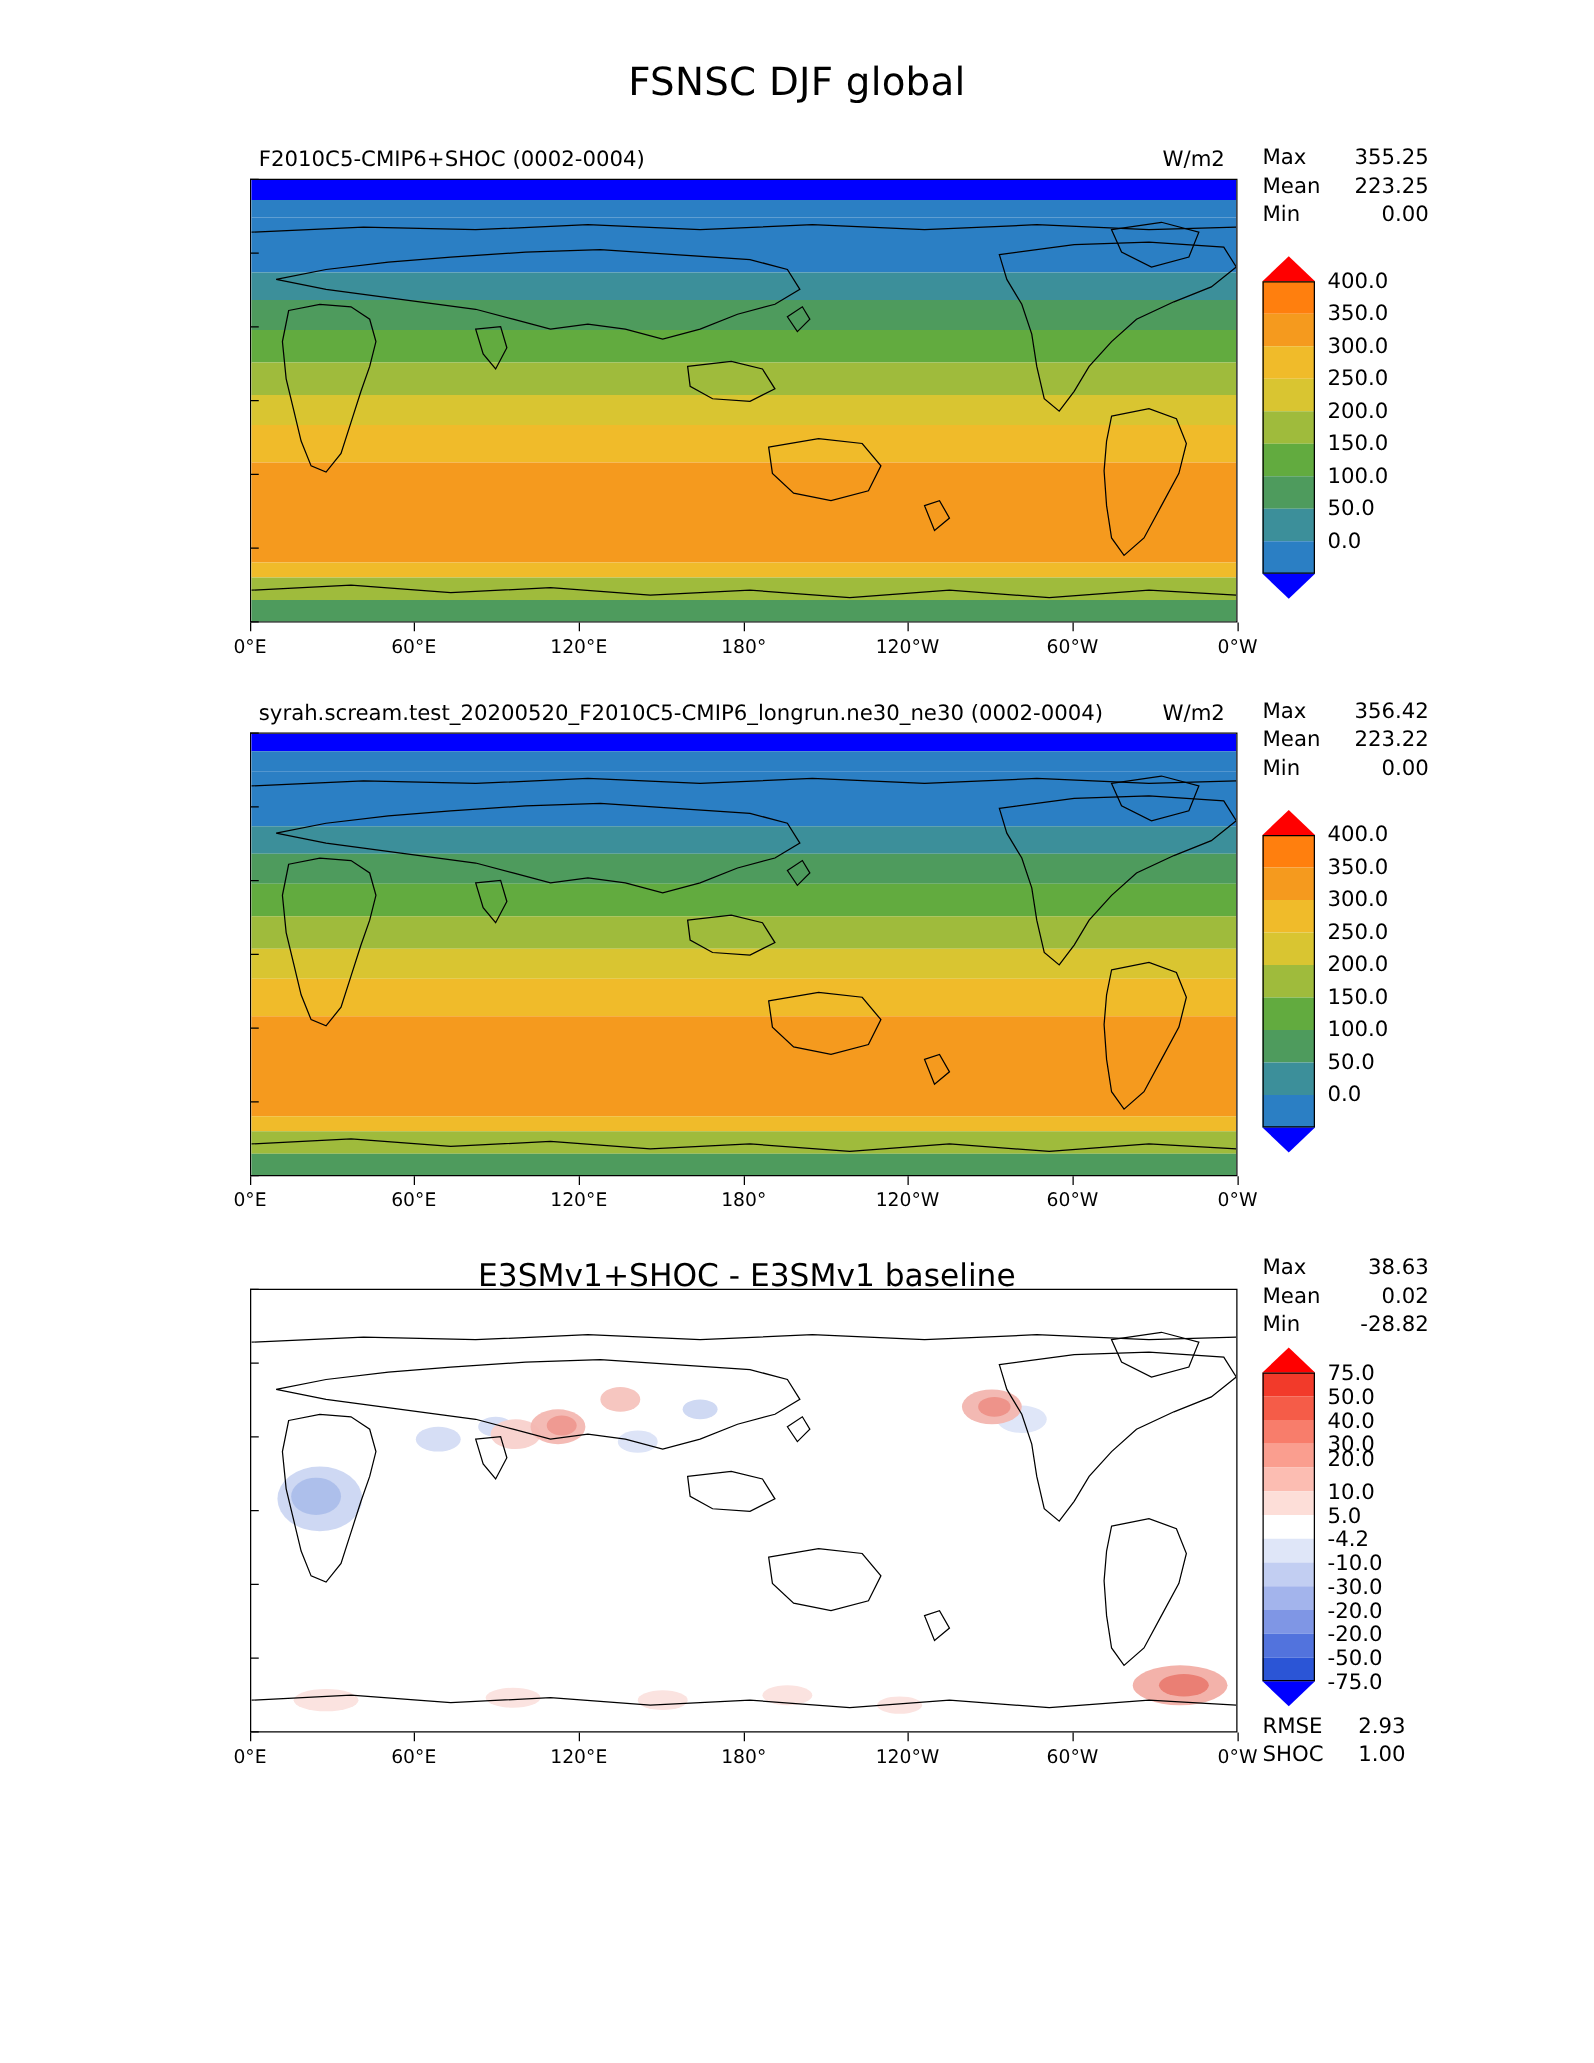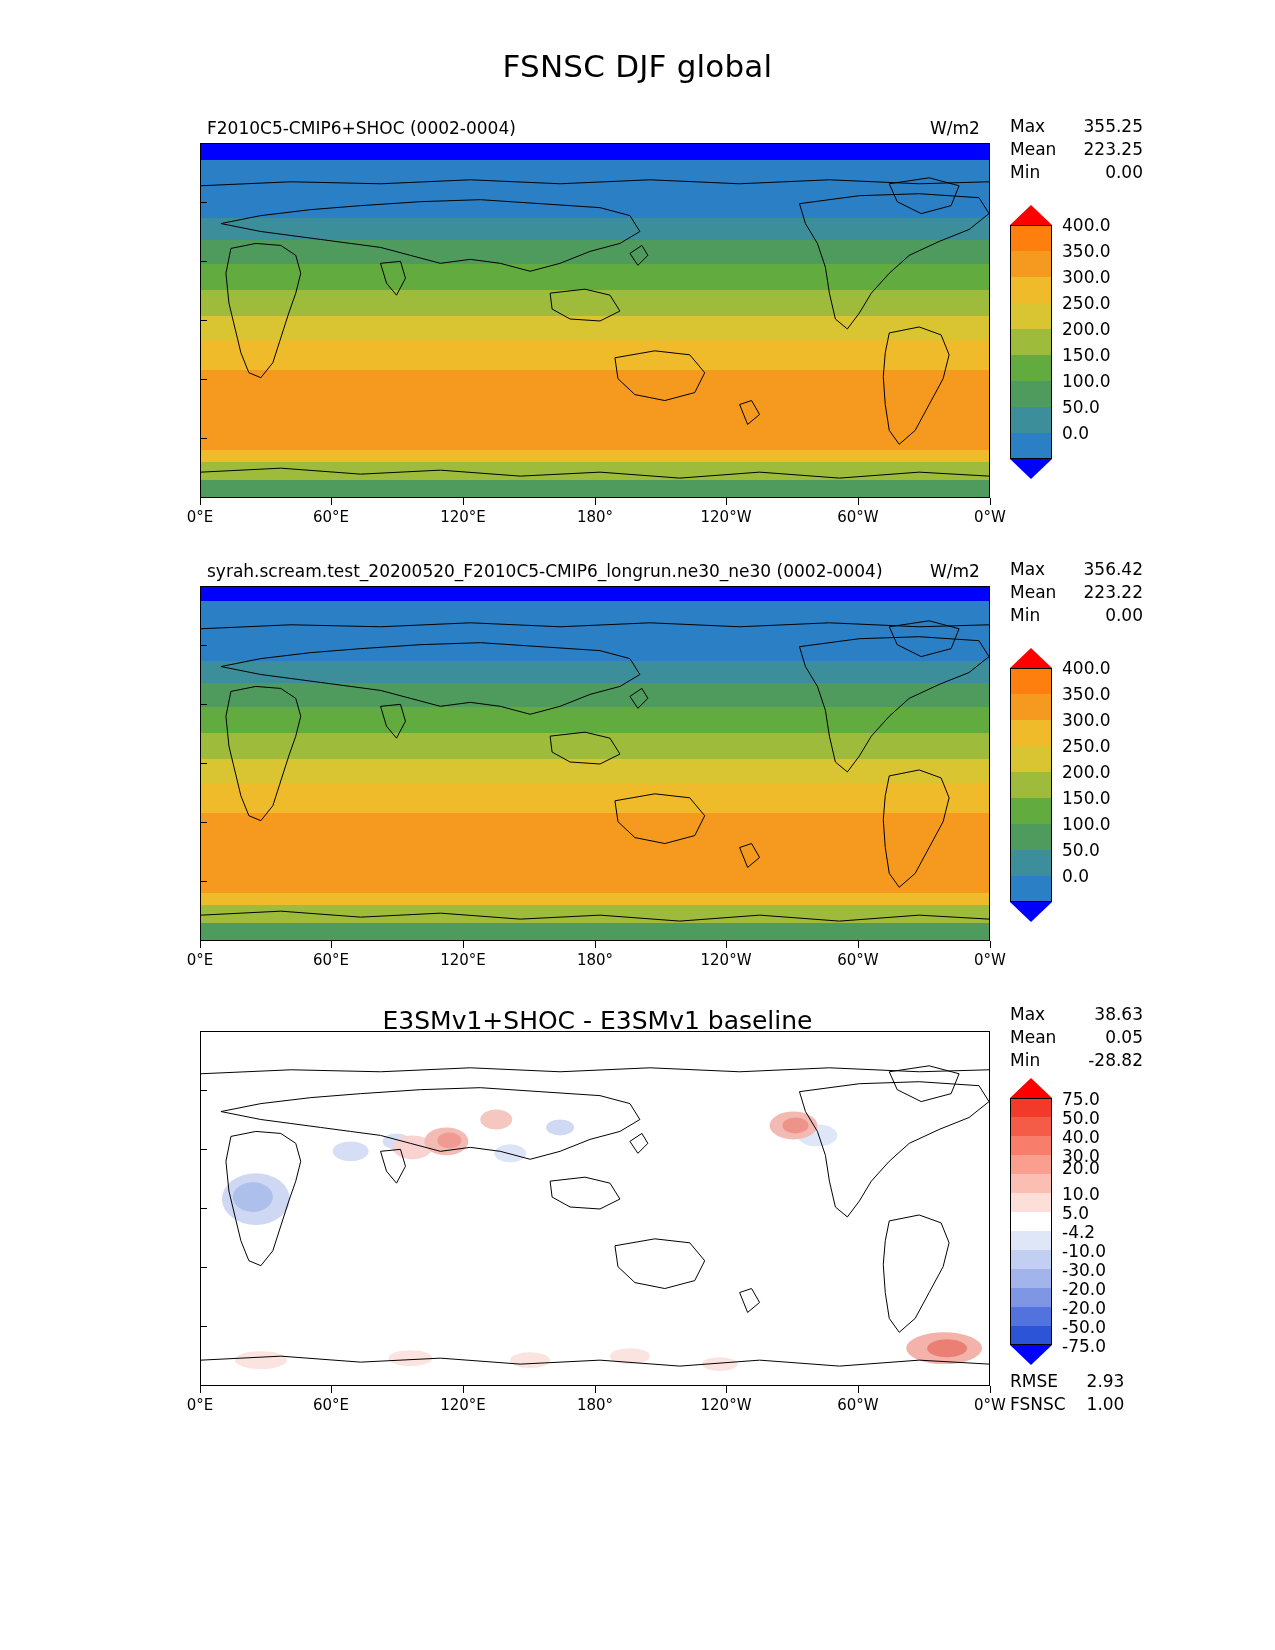--- a/index.html
+++ b/index.html
@@ -430,21 +430,21 @@
   <div class="xlab" style="left:555px; top:398px">180°</div>
   <div class="xtick" style="left:726px; top:388px"></div>
   <div class="xlab" style="left:686px; top:398px">120°W</div>
   <div class="xtick" style="left:858px; top:388px"></div>
   <div class="xlab" style="left:818px; top:398px">60°W</div>
   <div class="xtick" style="left:990px; top:388px"></div>
   <div class="xlab" style="left:950px; top:398px">0°W</div>
 
   <div class="stats">
     <span class="row"><span class="lbl">Max</span><span class="val">38.63</span></span>
-    <span class="row"><span class="lbl">Mean</span><span class="val">0.05</span></span>
+    <span class="row"><span class="lbl">Mean</span><span class="val">0.02</span></span>
     <span class="row"><span class="lbl">Min</span><span class="val">-28.82</span></span>
   </div>
 
   <div class="cbar" style="top:80px">
     <div class="tri-up" style="top:0px; border-bottom:20px solid #ff0000"></div>
     <div class="swatch" style="top:20px;  height:19px; background:#f23a2a"></div>
     <div class="swatch" style="top:39px;  height:19px; background:#f55c48"></div>
     <div class="swatch" style="top:58px;  height:19px; background:#f87d6b"></div>
     <div class="swatch" style="top:77px;  height:19px; background:#fa9e8f"></div>
     <div class="swatch" style="top:96px;  height:19px; background:#fcbdb2"></div>
@@ -470,15 +470,15 @@
     <div class="lbl" style="top:163px">-10.0</div>
     <div class="lbl" style="top:182px">-30.0</div>
     <div class="lbl" style="top:201px">-20.0</div>
     <div class="lbl" style="top:220px">-20.0</div>
     <div class="lbl" style="top:239px">-50.0</div>
     <div class="lbl" style="top:258px">-75.0</div>
   </div>
 
   <div class="footer-stats" style="top:372px">
     <span class="row" style="display:block"><span class="lbl">RMSE</span><span class="val">2.93</span></span>
-    <span class="row" style="display:block"><span class="lbl">FSNSC</span><span class="val">1.00</span></span>
+    <span class="row" style="display:block"><span class="lbl">SHOC</span><span class="val">1.00</span></span>
   </div>
 </div>
 
 </body></html>

